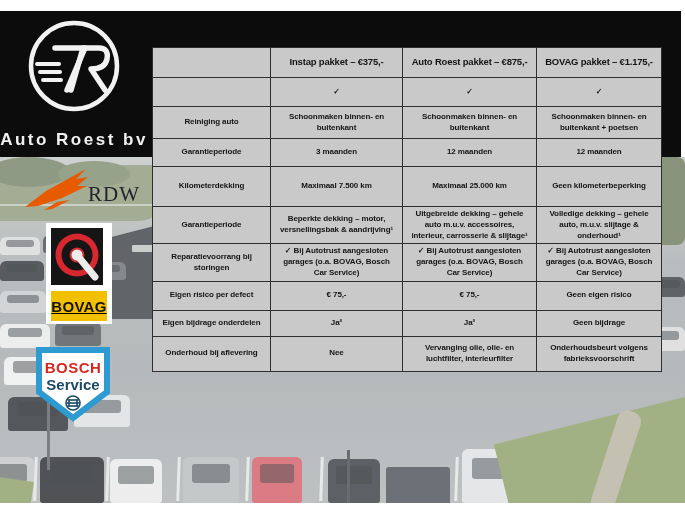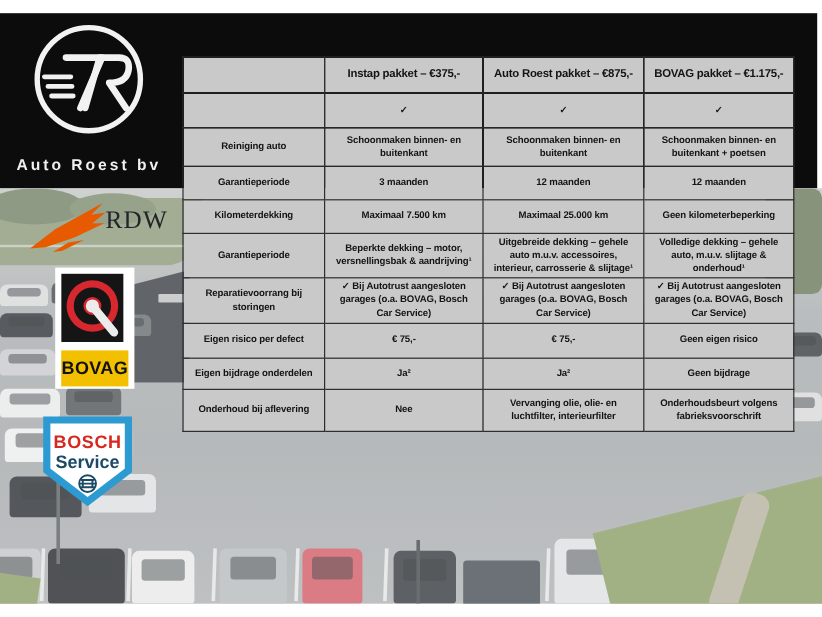--- a/index.html
+++ b/index.html
@@ -3,21 +3,21 @@
 <meta charset="utf-8">
 <style>
   html,body{margin:0;padding:0;}
   body{width:685px;height:514px;position:relative;overflow:hidden;background:#ffffff;
        font-family:"Liberation Sans",sans-serif;}
 
   
   #banner{position:absolute;left:0;top:11px;width:681px;height:146px;background:#0c0c0c;}
   .ar-logo-svg{position:absolute;left:18px;top:5px;}
   .ar-brand{position:absolute;left:0;top:119px;width:148px;text-align:center;
-            color:#f0f0f0;font-size:13px;font-weight:bold;letter-spacing:2.5px;}
+            color:#f0f0f0;font-size:17px;font-weight:bold;letter-spacing:2.5px;}
 
   
   #photo{position:absolute;left:0;top:157px;width:685px;height:346px;overflow:hidden;
          background:linear-gradient(180deg,#c5c8c6 0%,#b6bab8 16%,#abafb1 30%,#a6aaac 62%,#b0b3b5 100%);}
   #photo::after{content:'';position:absolute;inset:0;background:rgba(255,255,255,.18);pointer-events:none;}
   .field{position:absolute;left:0;top:8px;width:168px;height:56px;background:#8f9c7c;border-radius:0 0 30px 0;}
   .trees{position:absolute;background:#77846b;border-radius:50%;}
   .hedge{position:absolute;left:638px;top:0;width:47px;height:88px;background:#6e7c60;border-radius:8px;}
   .fence{position:absolute;left:0;top:47px;width:155px;height:2px;background:rgba(235,235,235,.55);}
   .building{position:absolute;left:92px;top:68px;width:66px;height:94px;background:#3f4347;
@@ -34,24 +34,24 @@
   
   #pkg-table{position:absolute;left:152px;top:47px;border-collapse:collapse;table-layout:fixed;width:509px;}
   #pkg-table th,#pkg-table td{border:1px solid #2e2e2e;background:#c9c9c9;color:#141414;
       text-align:center;vertical-align:middle;padding:2px 7px;
       font:700 8px/1.35 "Liberation Sans",sans-serif;letter-spacing:-0.1px;overflow:hidden;}
   #pkg-table th{font-size:9.5px;font-weight:700;letter-spacing:-0.2px;}
   #pkg-table td.val{font-weight:600;}
 
   
   #rdw{position:absolute;left:24px;top:167px;width:120px;height:48px;}
-  #rdw .rdw-text{position:absolute;left:64px;top:4px;font-family:"Liberation Serif",serif;
+  #rdw .rdw-text{position:absolute;left:64px;top:15px;font-family:"Liberation Serif",serif;
        font-size:21px;color:#23232b;letter-spacing:1px;}
   #bovag{position:absolute;left:46px;top:223px;width:66px;height:101px;background:#ffffff;
-         box-sizing:border-box;padding:5px;}
+         box-sizing:border-box;padding:5px;text-decoration:underline;}
   .bovag-band{margin-top:2px;height:30px;background:#f3c000;display:flex;align-items:center;justify-content:center;}
   .bovag-band span{font-size:15px;font-weight:800;letter-spacing:.3px;color:#111;}
   #bosch{position:absolute;left:35px;top:346px;width:76px;height:76px;}
 </style>
 </head>
 <body>
 
 <div id="banner">
   <svg class="ar-logo-svg" width="112" height="104" viewBox="0 0 112 104">
     <circle cx="56" cy="50" r="43" fill="none" stroke="#f2f2f2" stroke-width="4.5"></circle>
@@ -183,21 +183,21 @@
     <td class="val">Schoonmaken binnen- en buitenkant</td>
     <td class="val">Schoonmaken binnen- en buitenkant</td>
     <td class="val">Schoonmaken binnen- en buitenkant + poetsen</td>
   </tr>
   <tr style="height:28px">
     <td>Garantieperiode</td>
     <td class="val">3 maanden</td>
     <td class="val">12 maanden</td>
     <td class="val">12 maanden</td>
   </tr>
-  <tr style="height:28px">
+  <tr style="height:40px">
     <td>Kilometerdekking</td>
     <td class="val">Maximaal 7.500 km</td>
     <td class="val">Maximaal 25.000 km</td>
     <td class="val">Geen kilometerbeperking</td>
   </tr>
   <tr style="height:34px">
     <td>Garantieperiode</td>
     <td class="val">Beperkte dekking – motor, versnellingsbak &amp; aandrijving¹</td>
     <td class="val">Uitgebreide dekking – gehele auto m.u.v. accessoires, interieur, carrosserie &amp; slijtage¹</td>
     <td class="val">Volledige dekking – gehele auto, m.u.v. slijtage &amp; onderhoud¹</td>

